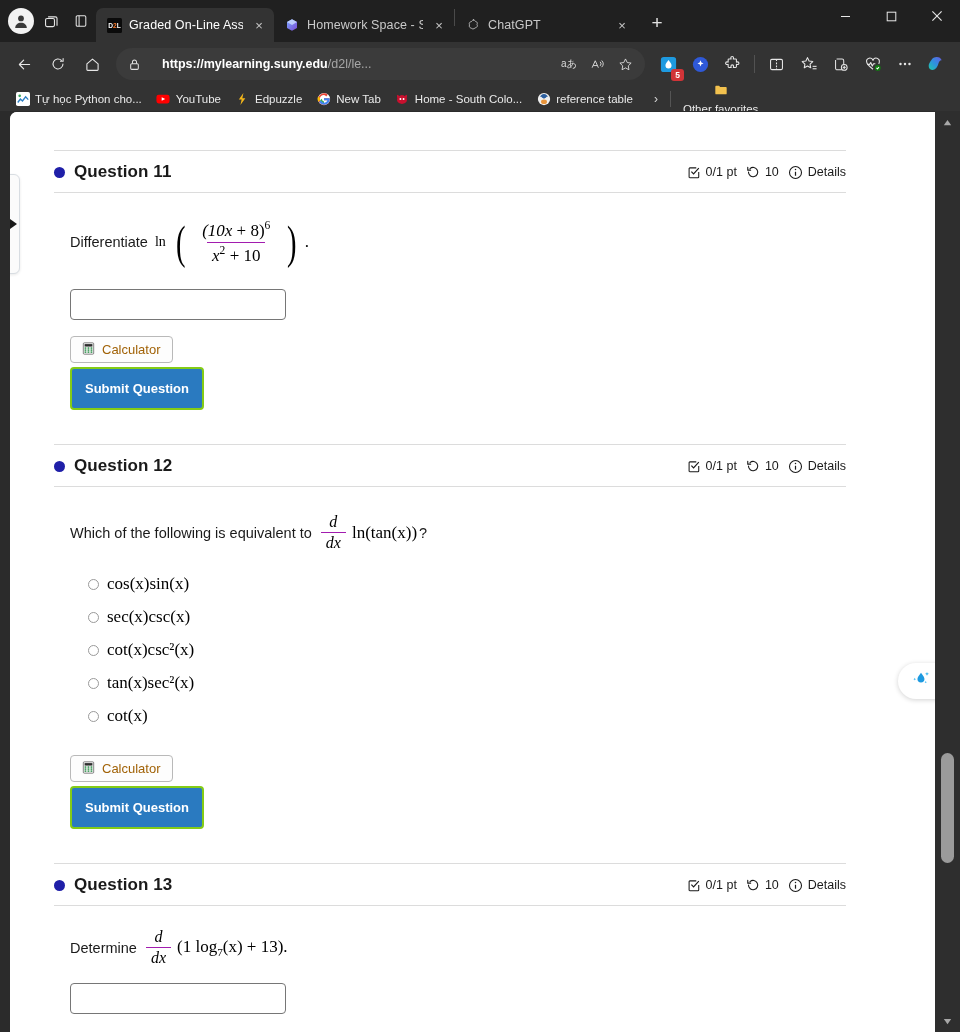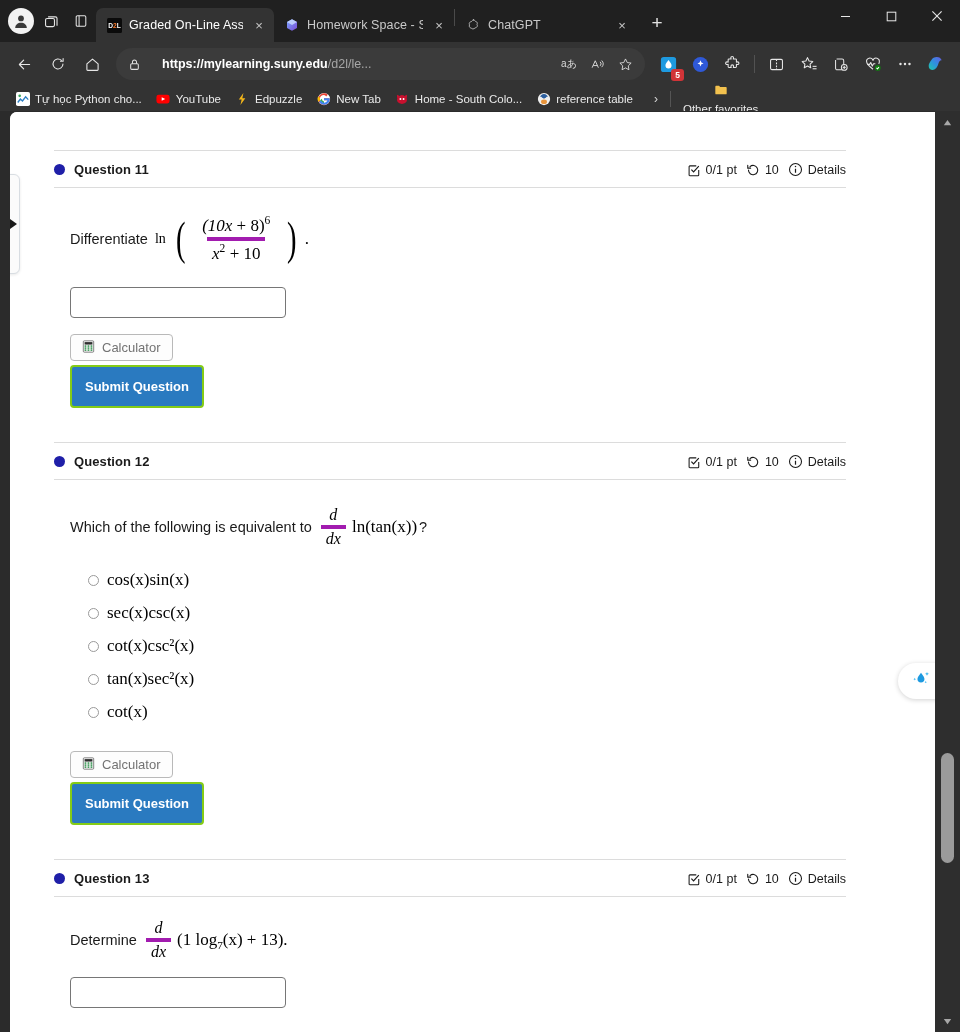--- a/index.html
+++ b/index.html
@@ -131,55 +131,55 @@
   .content { padding:0 44px 0 44px; }
 
   .q-hr { border-top:1px solid #dcdcdc; margin:0 0 0 0; }
 
   .q-header {
     display:flex; align-items:center; justify-content:space-between;
     padding:11px 0 10px 0; border-bottom:1px solid #dcdcdc;
   }
   .q-left { display:flex; align-items:center; gap:9px; }
   .q-dot { width:11px; height:11px; border-radius:50%; background:#1f1fa8; }
-  .q-title { font-size:13px; font-weight:bold; color:#1a1a1a; letter-spacing:.1px; }
+  .q-title { font-size:17px; font-weight:bold; color:#1a1a1a; letter-spacing:.1px; }
   .q-meta { display:flex; align-items:center; gap:5px; font-size:12.5px; color:#1a1a1a; }
   .q-meta .mi { display:flex; align-items:center; }
   .q-meta .txt { margin-right:4px; }
 
   .q-body { padding:26px 0 0 16px; }
 
   
   .mtext { font-size:14.5px; color:#1a1a1a; }
   .math { font-family:"Liberation Serif", serif; color:#000; }
   .mi { font-style:italic; }
   .mathline { display:flex; align-items:center; gap:7px; flex-wrap:wrap; }
   .frac {
     display:inline-flex; flex-direction:column; align-items:center;
     vertical-align:middle; margin:0 2px;
   }
   .frac .num { padding:0 5px 1px 5px; }
-  .frac .den { padding:1px 5px 0 5px; border-top:4px solid #a21caf; }
+  .frac .den { padding:1px 5px 0 5px; border-top:1px solid #a21caf; }
   .paren {
     font-size:46px; line-height:.85; font-family:"Liberation Serif", serif;
     transform:scaleX(.62); display:inline-block; font-weight:300;
   }
   sup.exp { font-size:.68em; vertical-align:super; }
   sub.sb  { font-size:.66em; vertical-align:sub; }
 
   .answer-box {
     width:216px; height:31px; border:1px solid #767676; border-radius:4px;
     background:#fff; margin-top:24px;
   }
 
   .calc-btn {
     display:inline-flex; align-items:center; gap:7px;
     height:27px; padding:0 11px; margin-top:16px;
     border:1px solid #b9b9b9; border-radius:4px; background:#fdfdfd;
-    font-size:13px; color:#737373;
+    font-size:13px; color:#a16207;
   }
   .submit-btn {
     display:inline-flex; align-items:center; justify-content:center;
     height:43px; padding:0 13px; margin-top:4px;
     background:#2a7ac0; border:2px solid #84cc16; border-radius:4px;
     color:#ffffff; font-size:13px; font-weight:bold;
   }
 
   .choices { margin:22px 0 0 18px; }
   .choice { display:flex; align-items:center; gap:8px; margin-bottom:13px; }

